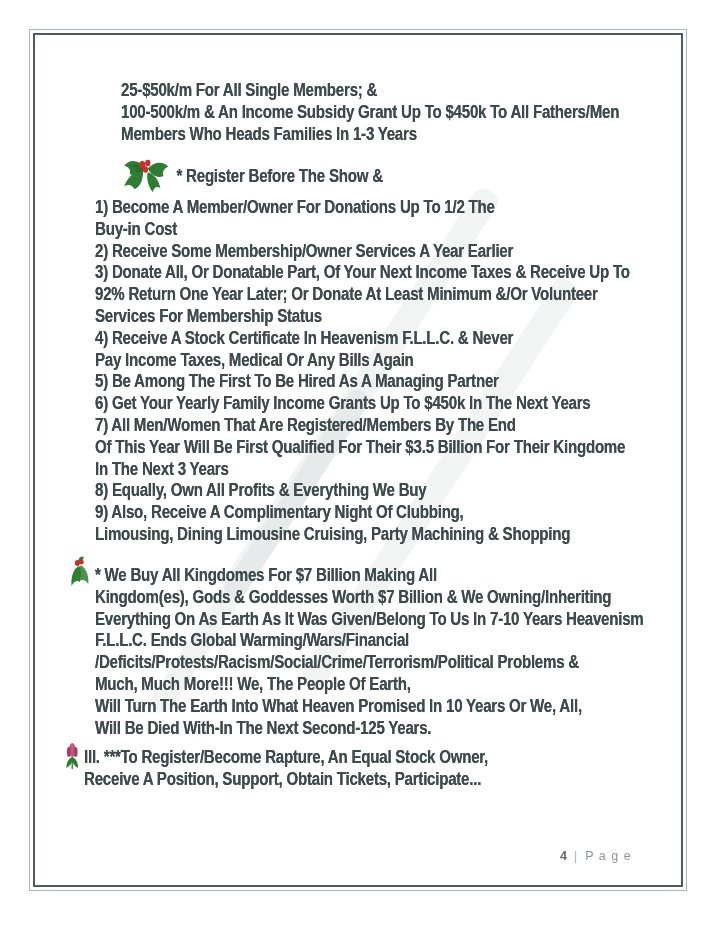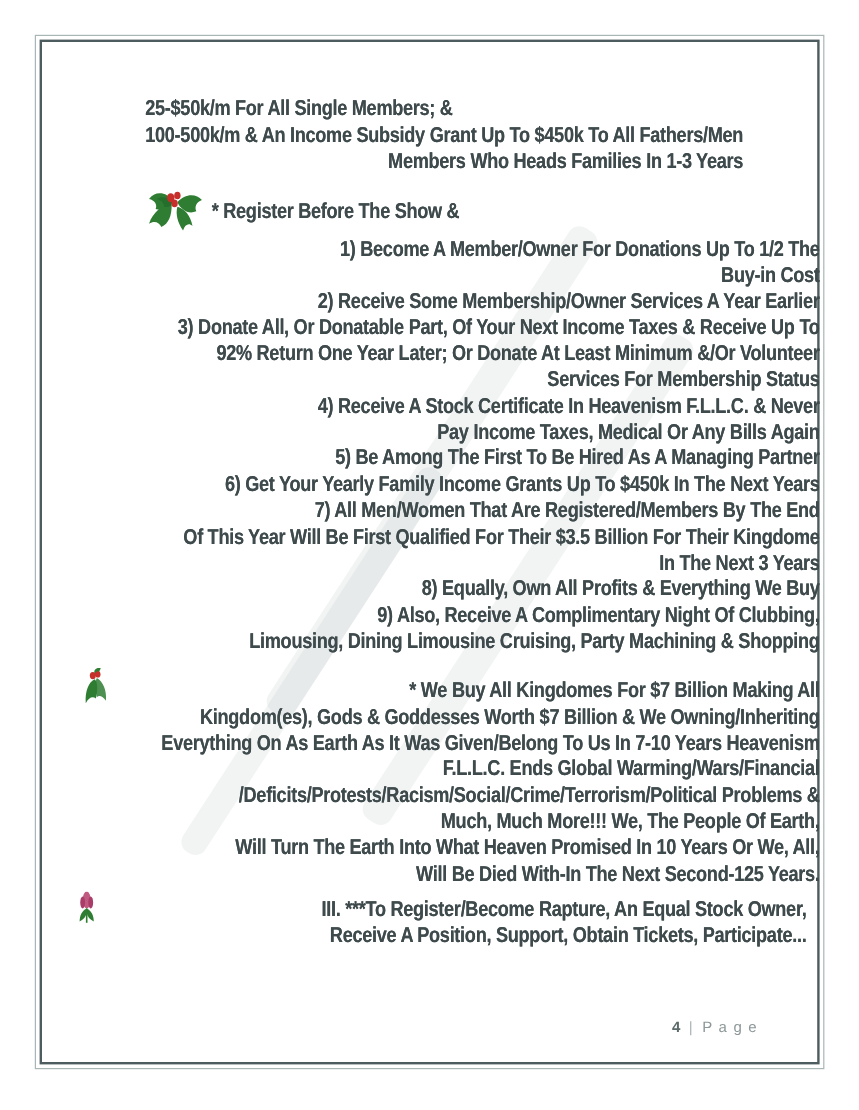--- a/index.html
+++ b/index.html
@@ -1,20 +1,19 @@
 <!DOCTYPE html>
 <html><head>
 <meta charset="utf-8">
 <style>
   html,body{margin:0;padding:0;background:#f6f7f7;}
   .page{
     position:relative;width:716px;height:925px;background:#ffffff;
     font-family:"Liberation Sans",sans-serif;font-weight:700;color:#3e4a4c;
     overflow:hidden;
-    text-align:right;
   }
   
   .frame{position:absolute;pointer-events:none;}
   .frame.outer{left:29px;top:29px;width:656px;height:860px;border:1px solid #a9b6b6;}
   .frame.inner{left:33px;top:33px;width:646px;height:850px;border:2px solid #4d5c5e;}
   
   .wm{position:absolute;background:rgba(148,165,165,0.12);transform:rotate(-57deg);border-radius:10px;}
   .wm1{left:120px;top:380px;width:480px;height:26px;}
   .wm2{left:200px;top:470px;width:480px;height:26px;}
   .wm3{left:70px;top:540px;width:380px;height:22px;}

